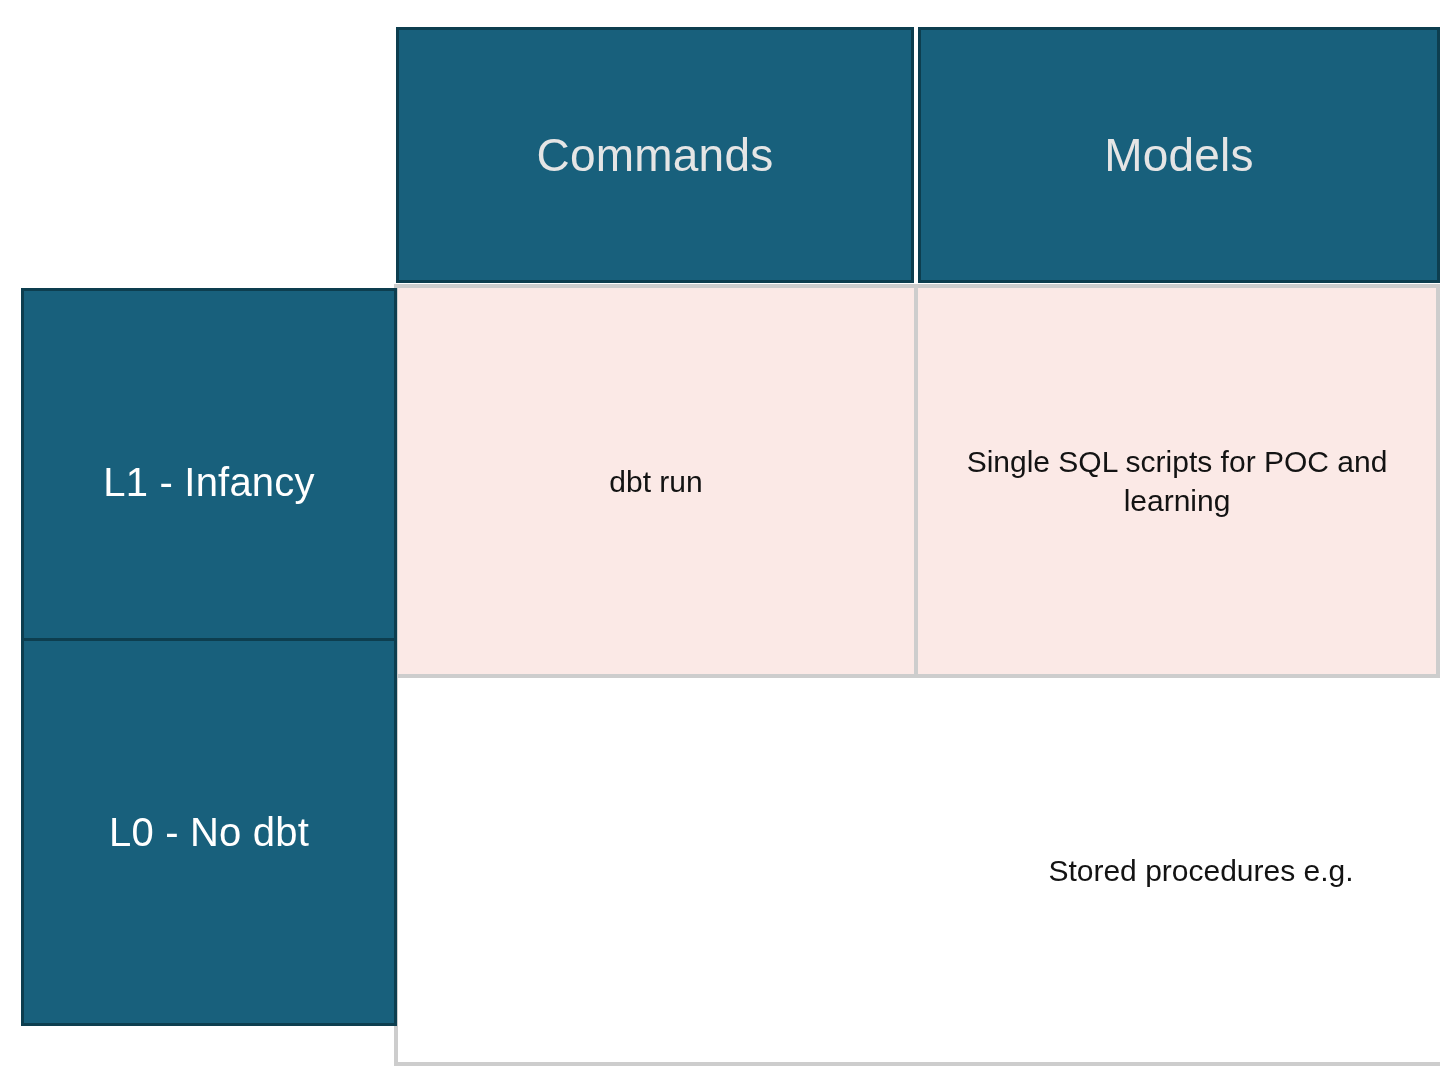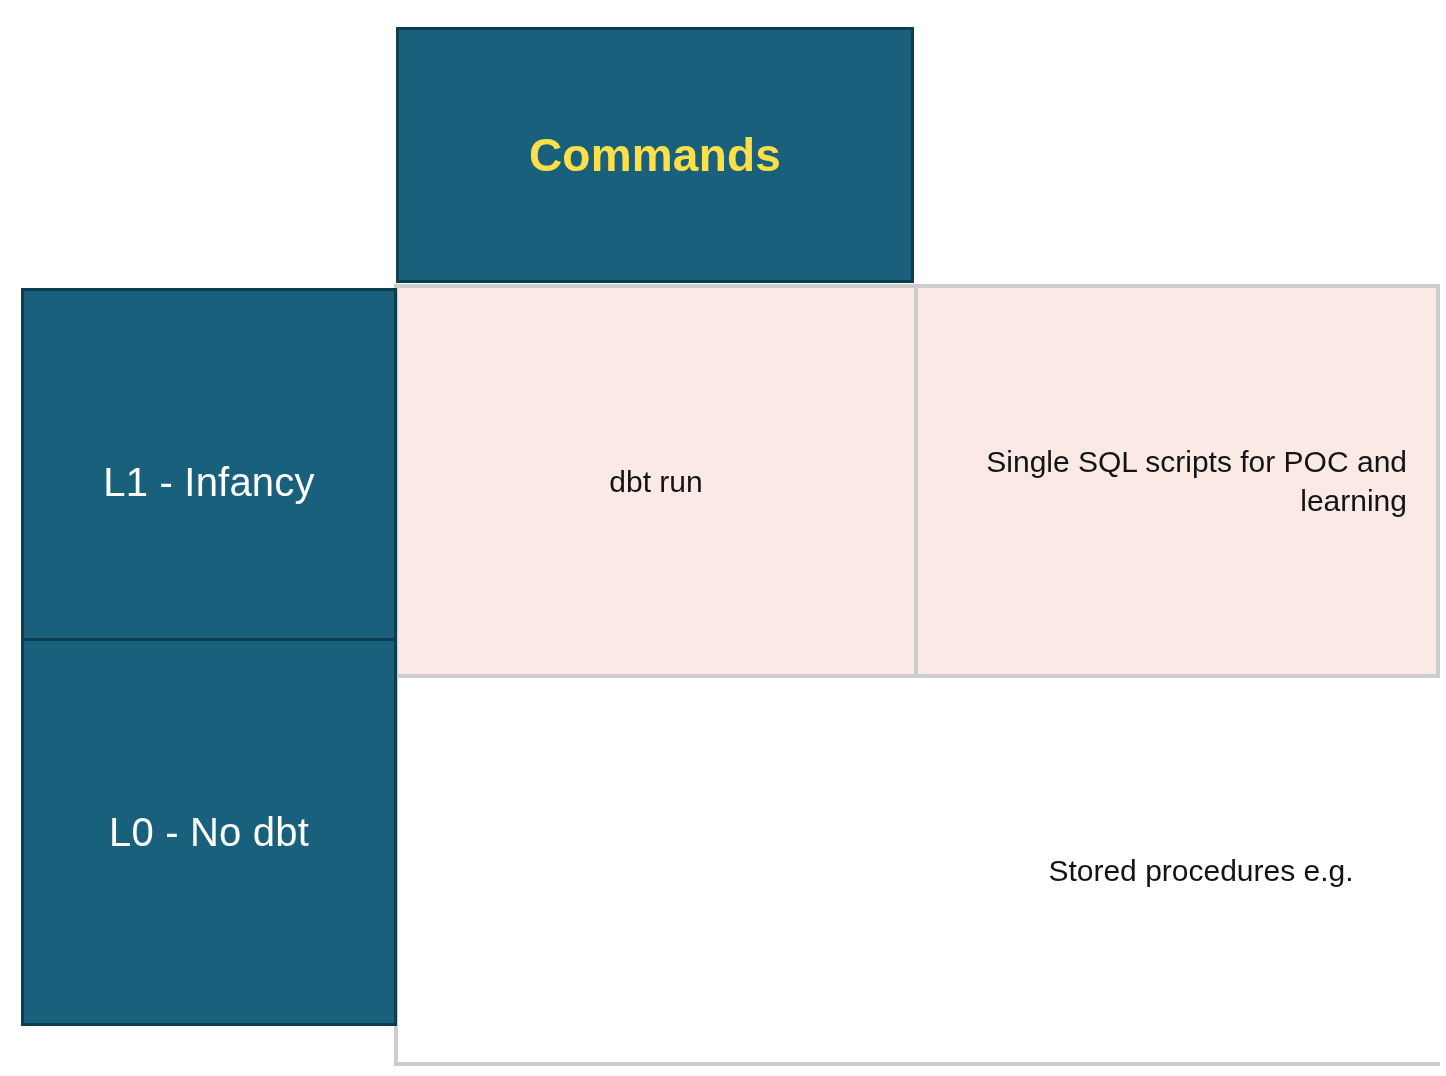--- a/index.html
+++ b/index.html
@@ -39,24 +39,24 @@
     box-sizing: border-box;
     display: flex;
     align-items: center;
     justify-content: center;
     color: #ffffff;
     text-align: center;
   }
 
   .col-header-label {
     font-size: 46px;
-    font-weight: 700;
+    font-weight: 400;
     line-height: 1.15;
     letter-spacing: 0.2px;
-    color: #fde047;
+    color: #e5e5e5;
   }
 
   .row-header-label {
     font-size: 40px;
     font-weight: 400;
     line-height: 1.15;
     letter-spacing: 0.2px;
     color: #ffffff;
   }
 
@@ -101,35 +101,38 @@
   <div class="gridline h" style="left:394px; top:1062px; width:1046px;"></div>
 
   <div class="cell-text" style="left:0px; top:0px; width:394px; height:284px;">
     <span></span>
   </div>
 
   <div class="teal-block" style="left:396px; top:27px; width:518px; height:256px;">
     <span class="col-header-label">Commands</span>
   </div>
 
+  <div class="teal-block" style="left:918px; top:27px; width:522px; height:256px;">
+    <span class="col-header-label">Models</span>
+  </div>
 
   <div class="teal-block" style="left:21px; top:288px; width:376px; height:388px;">
     <span class="row-header-label">L1 - Infancy</span>
   </div>
 
   <div class="teal-block" style="left:21px; top:638px; width:376px; height:388px;">
     <span class="row-header-label">L0 - No dbt</span>
   </div>
 
   <div class="body-cell fill-pink" style="left:398px; top:288px; width:516px; height:386px;">
     <span class="cell-inner">dbt run</span>
   </div>
 
   <div class="body-cell fill-pink" style="left:918px; top:288px; width:518px; height:386px;">
-    <span class="cell-inner" style="display:block; max-width:460px;text-align:right;">Single SQL scripts for POC and learning</span>
+    <span class="cell-inner" style="display:block; max-width:460px;">Single SQL scripts for POC and learning</span>
   </div>
 
   <div class="body-cell fill-white" style="left:398px; top:678px; width:516px; height:384px;">
     <span class="cell-inner"></span>
   </div>
 
   <div class="body-cell fill-white" style="left:918px; top:678px; width:518px; height:384px;">
     <span class="cell-inner" style="display:block; max-width:470px;">Stored procedures e.g.</span>
   </div>
 

